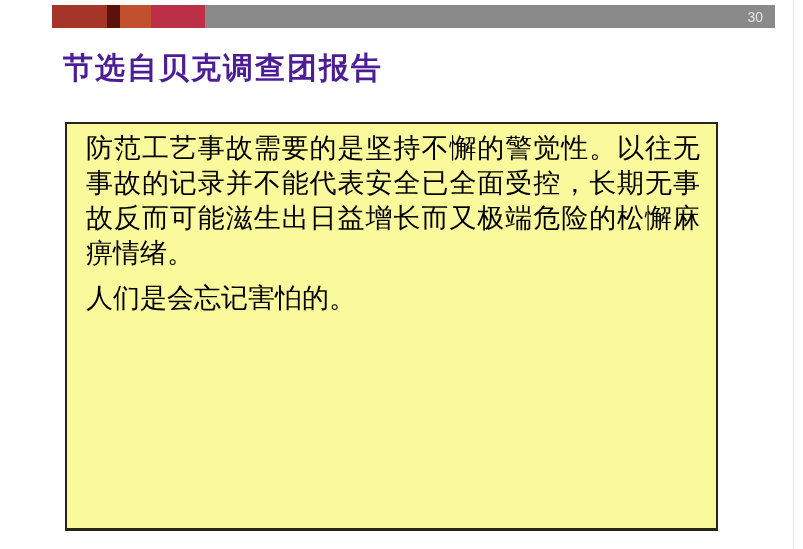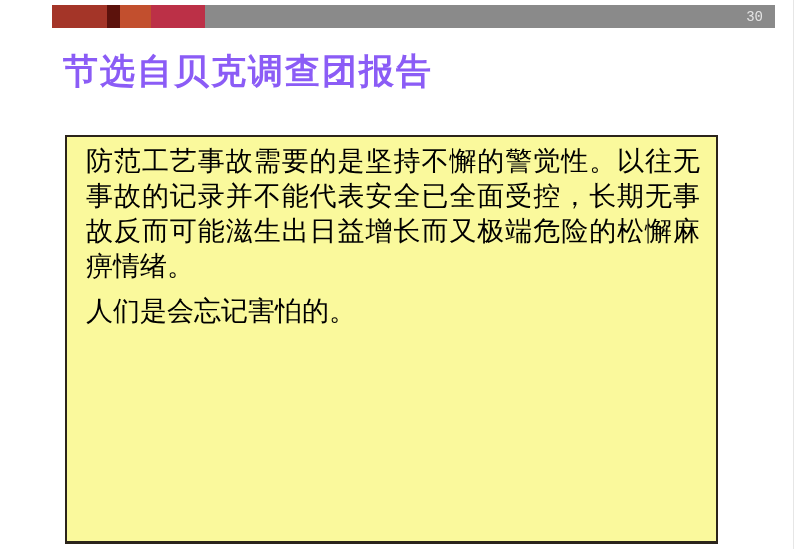--- a/index.html
+++ b/index.html
@@ -24,32 +24,32 @@
   .blk2 { width: 13px; background: #5C120C; }
   .blk3 { width: 31px; background: #C24F2E; }
   .blk4 { width: 54px; background: #BC3047; }
   .bar-gray {
     width: 570px; background: #8A8A8A;
     display: flex; align-items: center; justify-content: flex-end;
     padding-right: 12px; box-sizing: border-box;
   }
   .page-num {
     color: #E4E4E4; font-size: 14px; line-height: 1;
-    font-family: Liberation Mono, monospace;
+    font-family: Liberation Sans, sans-serif;
   }
   
   .title {
     position: absolute; left: 63px; top: 48px; margin: 0;
     font-family: "Liberation Serif", serif;
-    font-weight: bold; font-size: 35px; letter-spacing: 2px;
-    color: #8b5cf6; white-space: nowrap;
+    font-weight: bold; font-size: 30px; letter-spacing: 2px;
+    color: #4c1d95; white-space: nowrap;
   }
   
   .quote-box {
-    position: absolute; left: 65px; top: 135px;
+    position: absolute; left: 65px; top: 122px;
     width: 653px; height: 409px; box-sizing: border-box;
     background: #FAF99C;
     border: 2px solid #2B241B;
     border-bottom-width: 3px;
     padding: 7px 16px 0 19px;
     overflow: hidden;
   }
   .quote-box p {
     margin: 0 0 10px 0;
     font-size: 27px; line-height: 35px;

